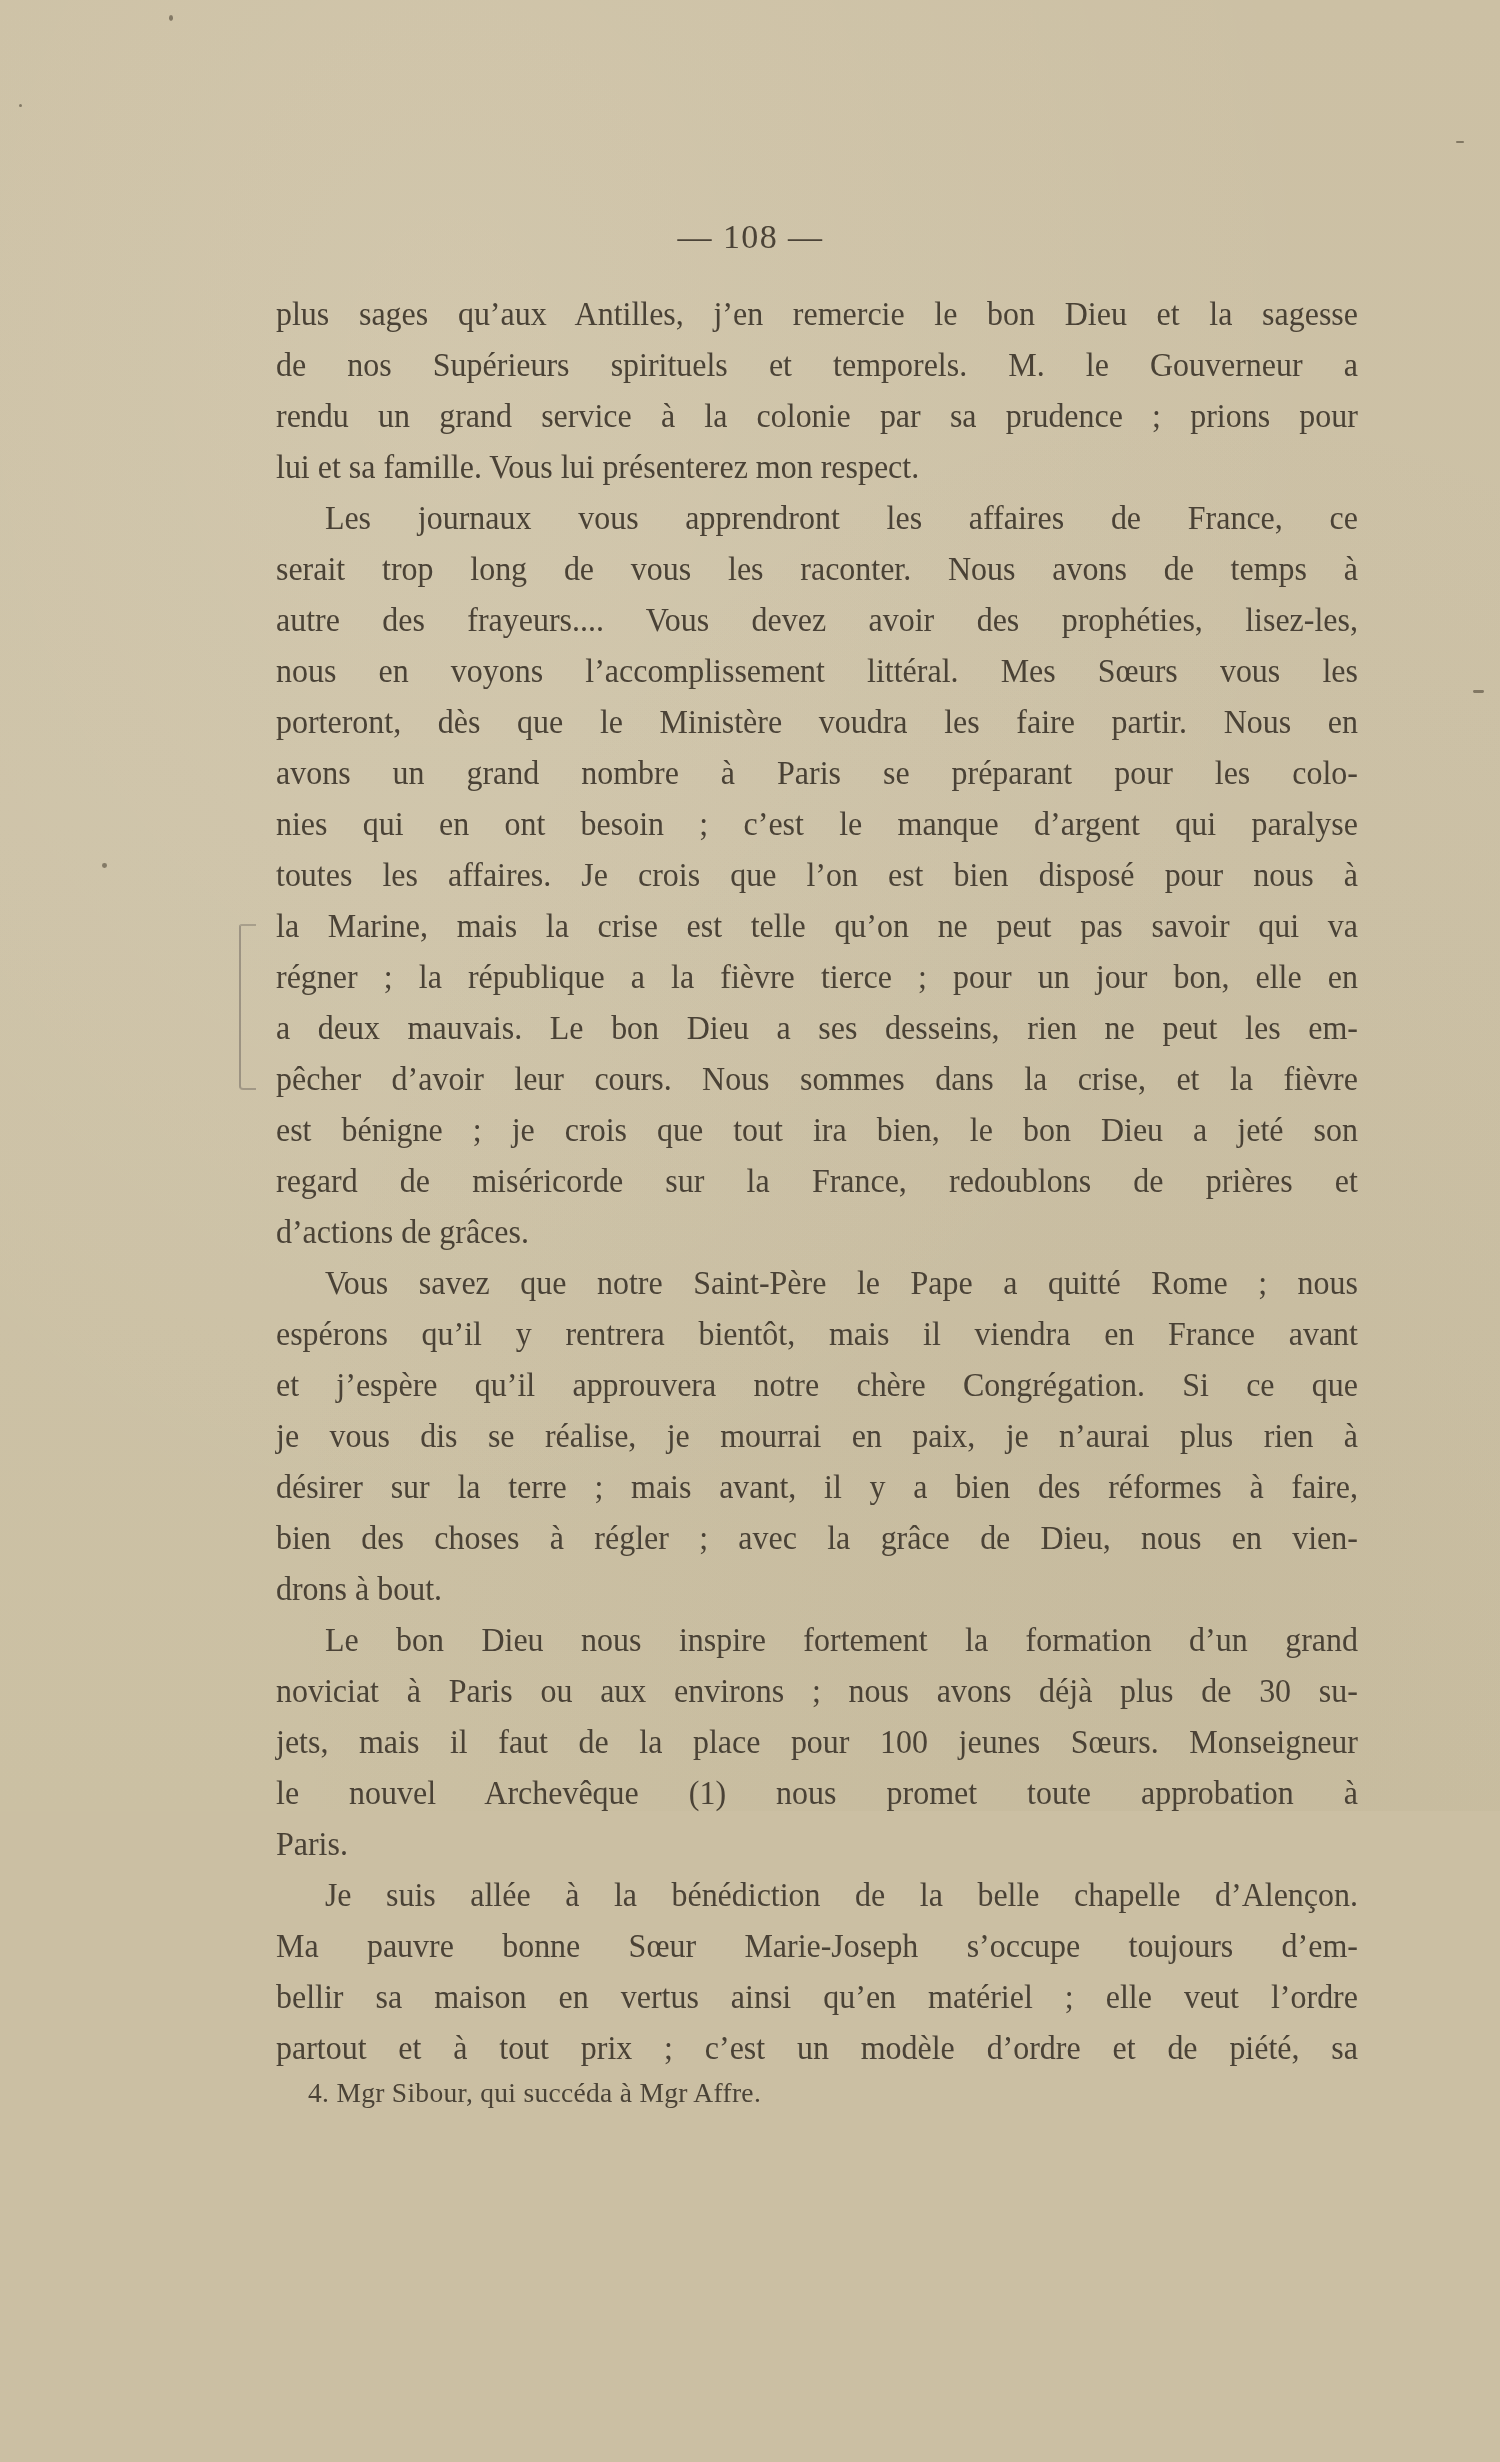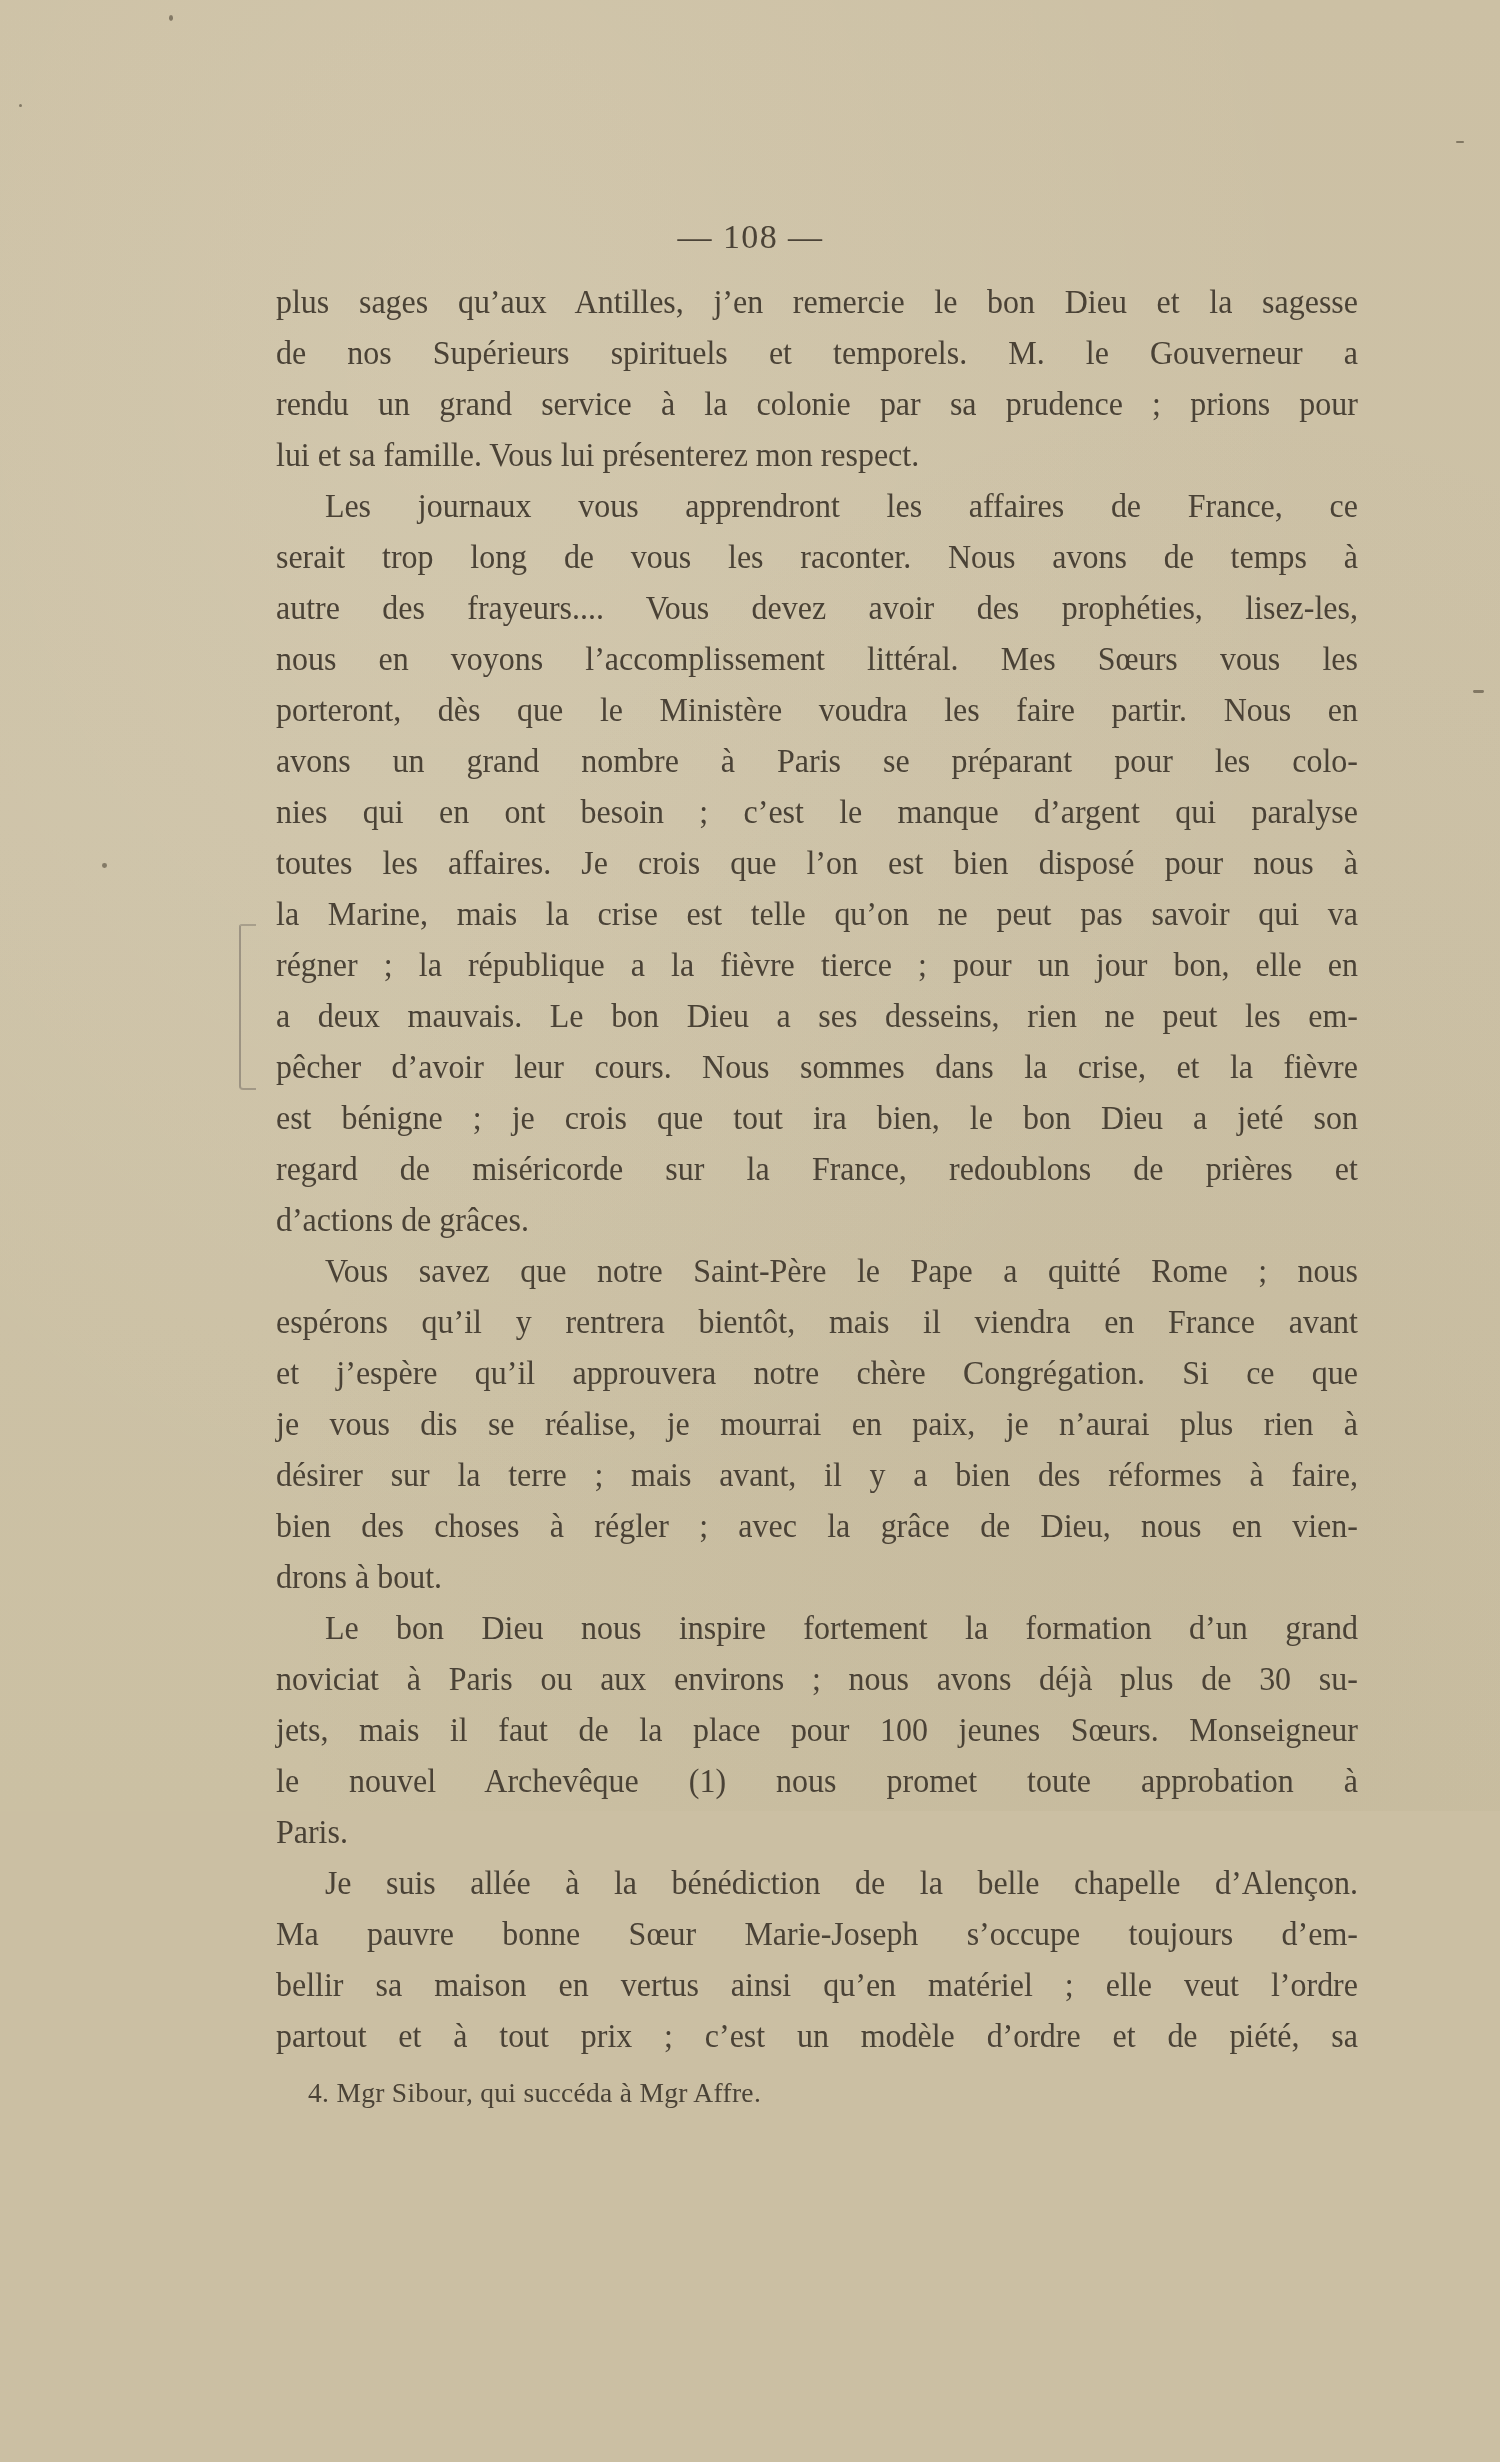--- a/index.html
+++ b/index.html
@@ -30,21 +30,21 @@
     width: 1501px;
     top: 218px;
     text-align: center;
     font-size: 34px;
     letter-spacing: 1.4px;
     color: #4b4337;
   }
   .text-block {
     position: absolute;
     left: 276px;
-    top: 276px;
+    top: 288px;
     width: 1082px;
   }
   .line {
     display: block;
     height: 51px;
     line-height: 51px;
     font-size: 34px;
     white-space: nowrap;
     text-align: justify;
     text-align-last: justify;

